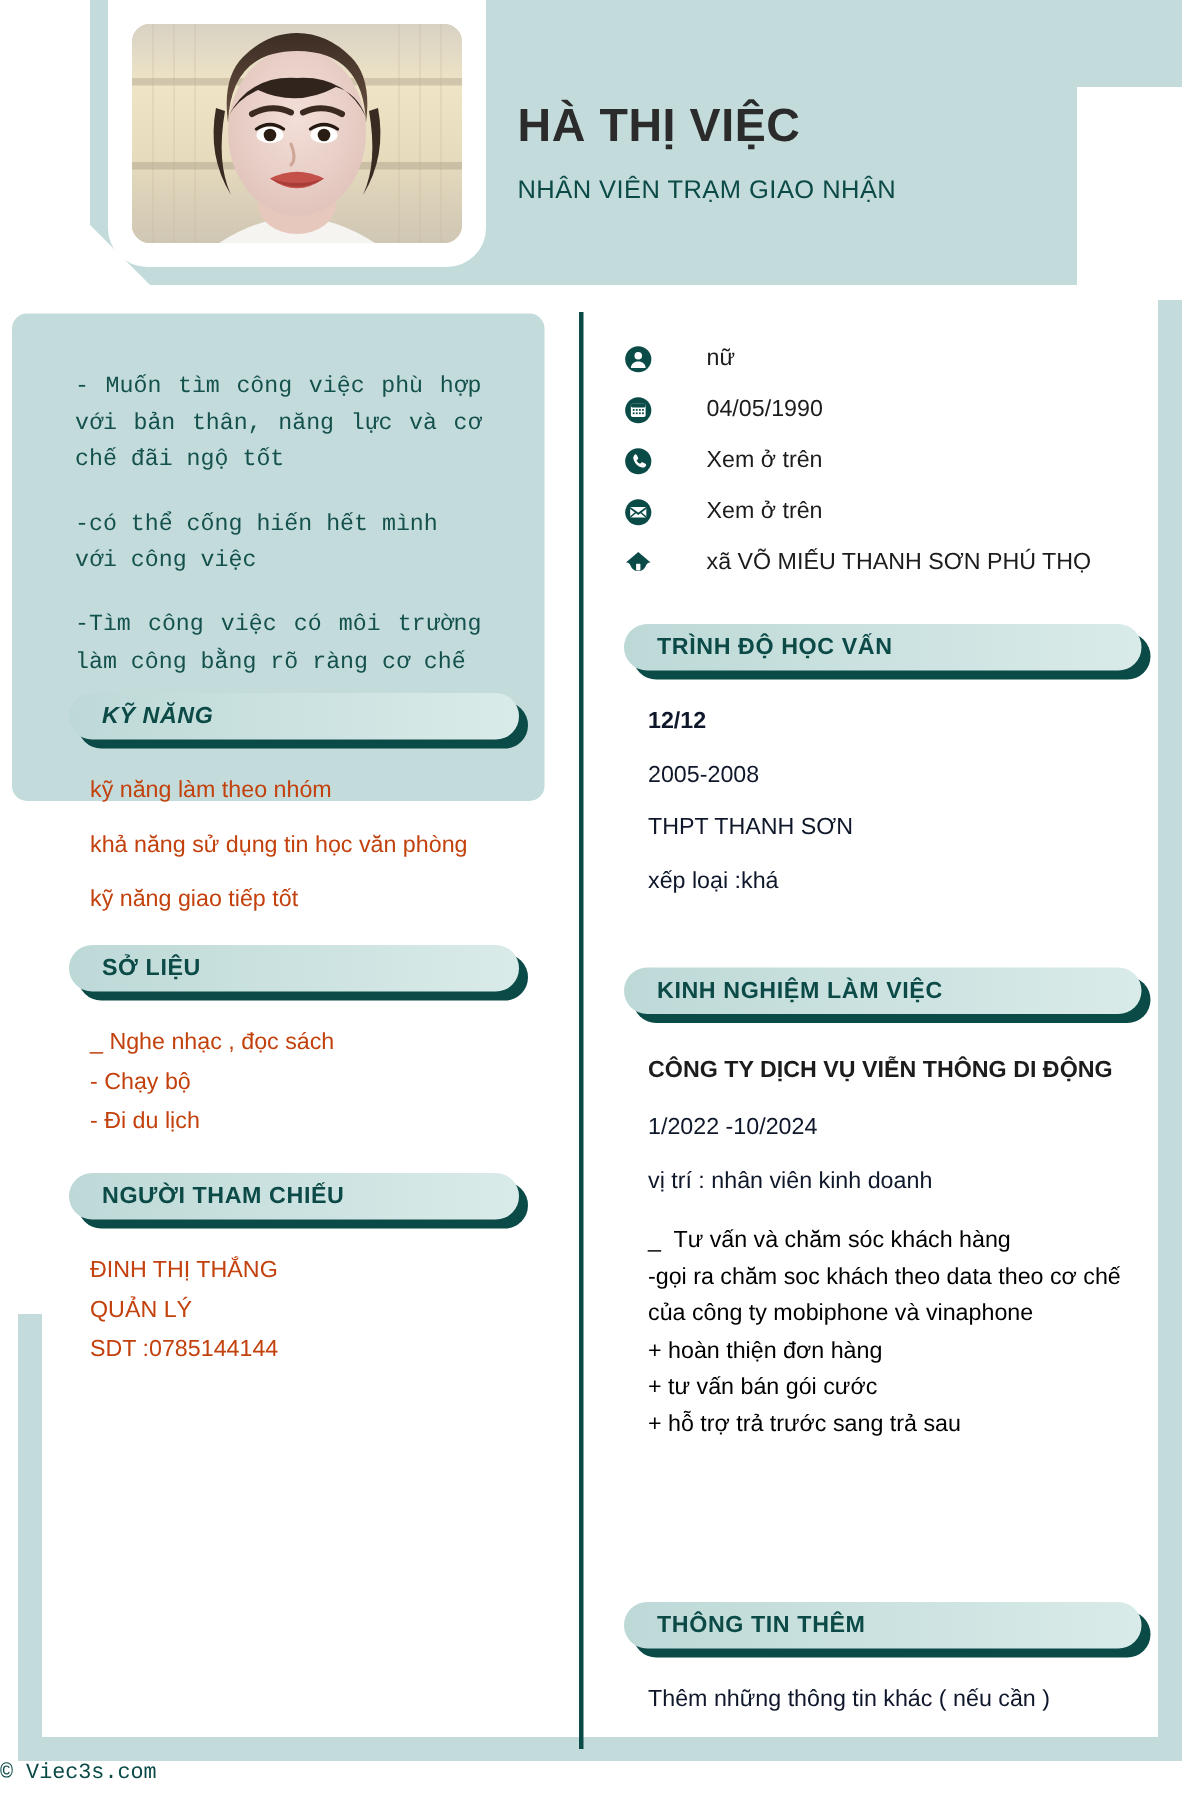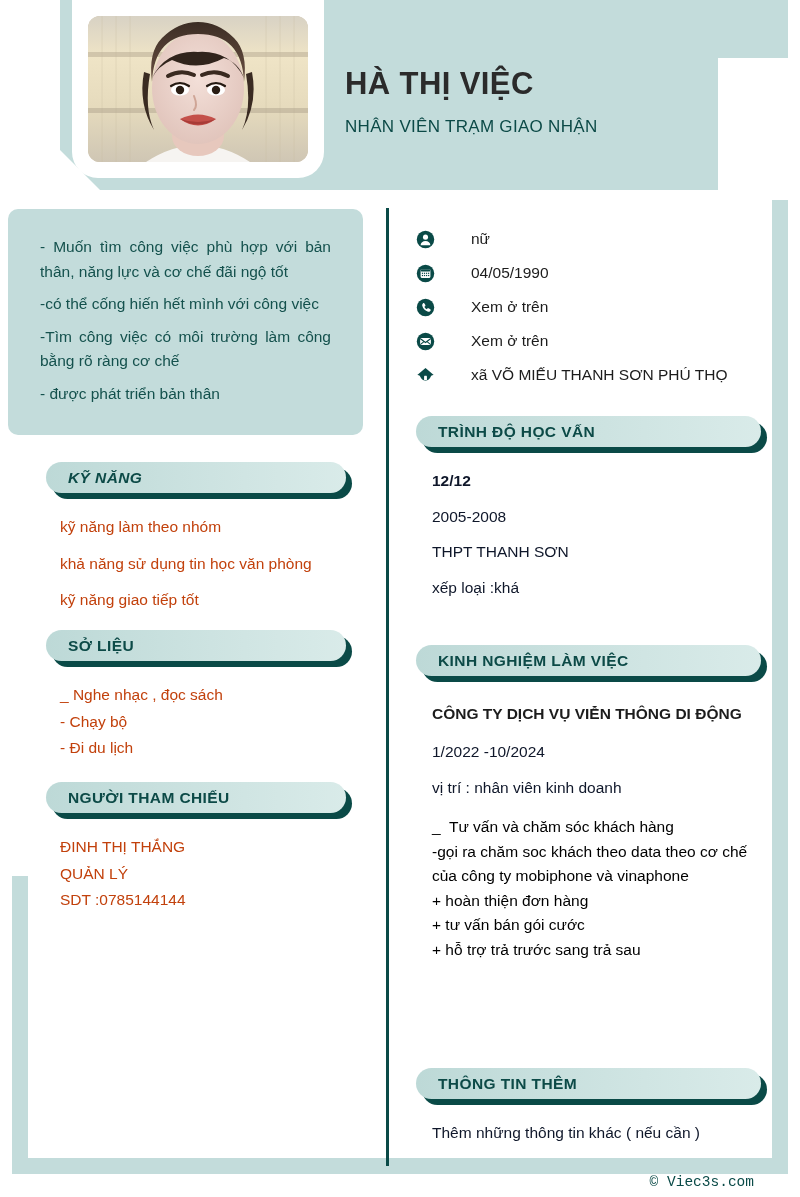--- a/index.html
+++ b/index.html
@@ -69,22 +69,23 @@
   }
 
   
   .objective{
     position:absolute;left:8px;top:209px;width:355px;
     background:#c3dcdb;border-radius:10px;
     padding:18px 24px 20px 24px;
     box-sizing:border-box;
   }
   .objective p{
-    margin:8px;color:#14514d;font-size:15.5px;line-height:24.6px;
+    margin:18px;color:#14514d;font-size:15.5px;line-height:24.6px;
     text-align:justify;
+    font-family:Liberation Mono, monospace;
   }
   .objective p.nj{text-align:left;}
 
   
   .pill{
     position:relative;height:31px;margin:0;
   }
   .pill .shadow{
     position:absolute;left:6px;top:6px;width:100%;height:31px;
     background:#0a4a47;border-radius:16px;
@@ -122,21 +123,21 @@
   .rsec{position:absolute;left:416px;width:350px;}
   .rsec .pill{width:345px;}
   .r-body{margin:26px 0 0 16px;}
   .r-body .line{color:#0f172a;font-size:15.5px;line-height:15.5px;margin-bottom:20px;}
   .r-body .bold{font-weight:bold;}
   .r-body .wrap{line-height:24px;margin-bottom:18px;}
   .r-body .bullets{line-height:24.5px;color:#000000;font-size:15.5px;}
 
   .footer{
     position:absolute;left:0;top:1174px;width:772px;
-    text-align:right;padding-right:18px;box-sizing:border-box;
+    padding-right:18px;box-sizing:border-box;
     font-family:"Liberation Mono","DejaVu Sans Mono",monospace;
     font-size:14.5px;color:#0a4a47;
   }
 </style>
 </head>
 <body>
 
 <div id="page">
 
   <div class="frame-topright"></div>

